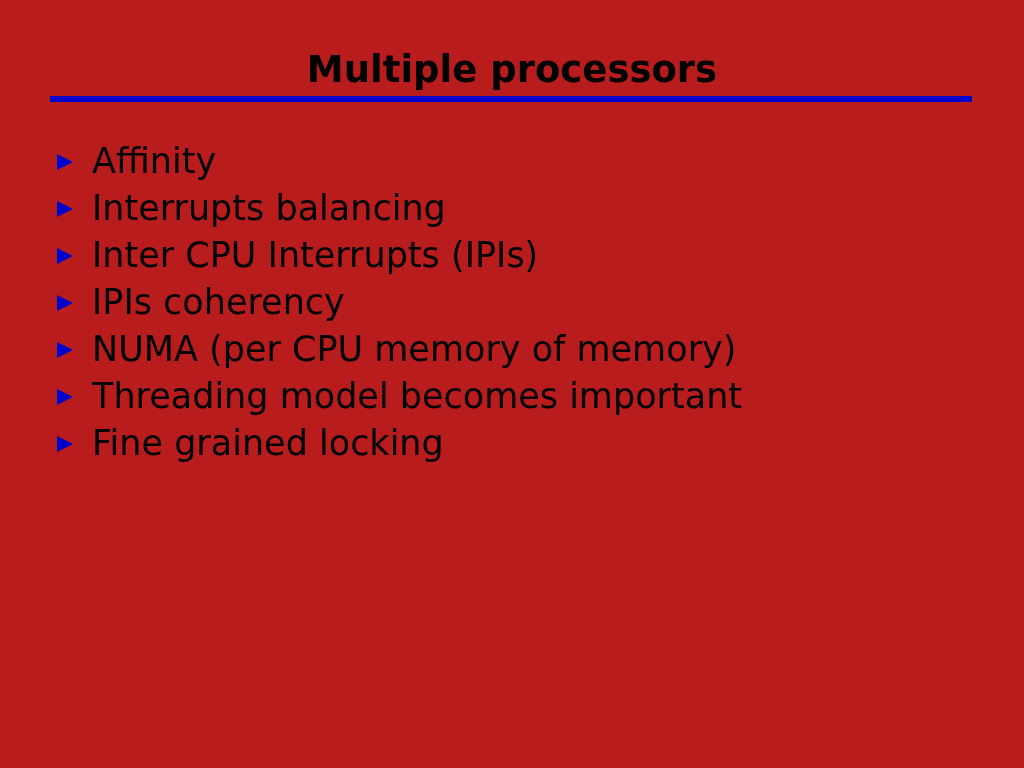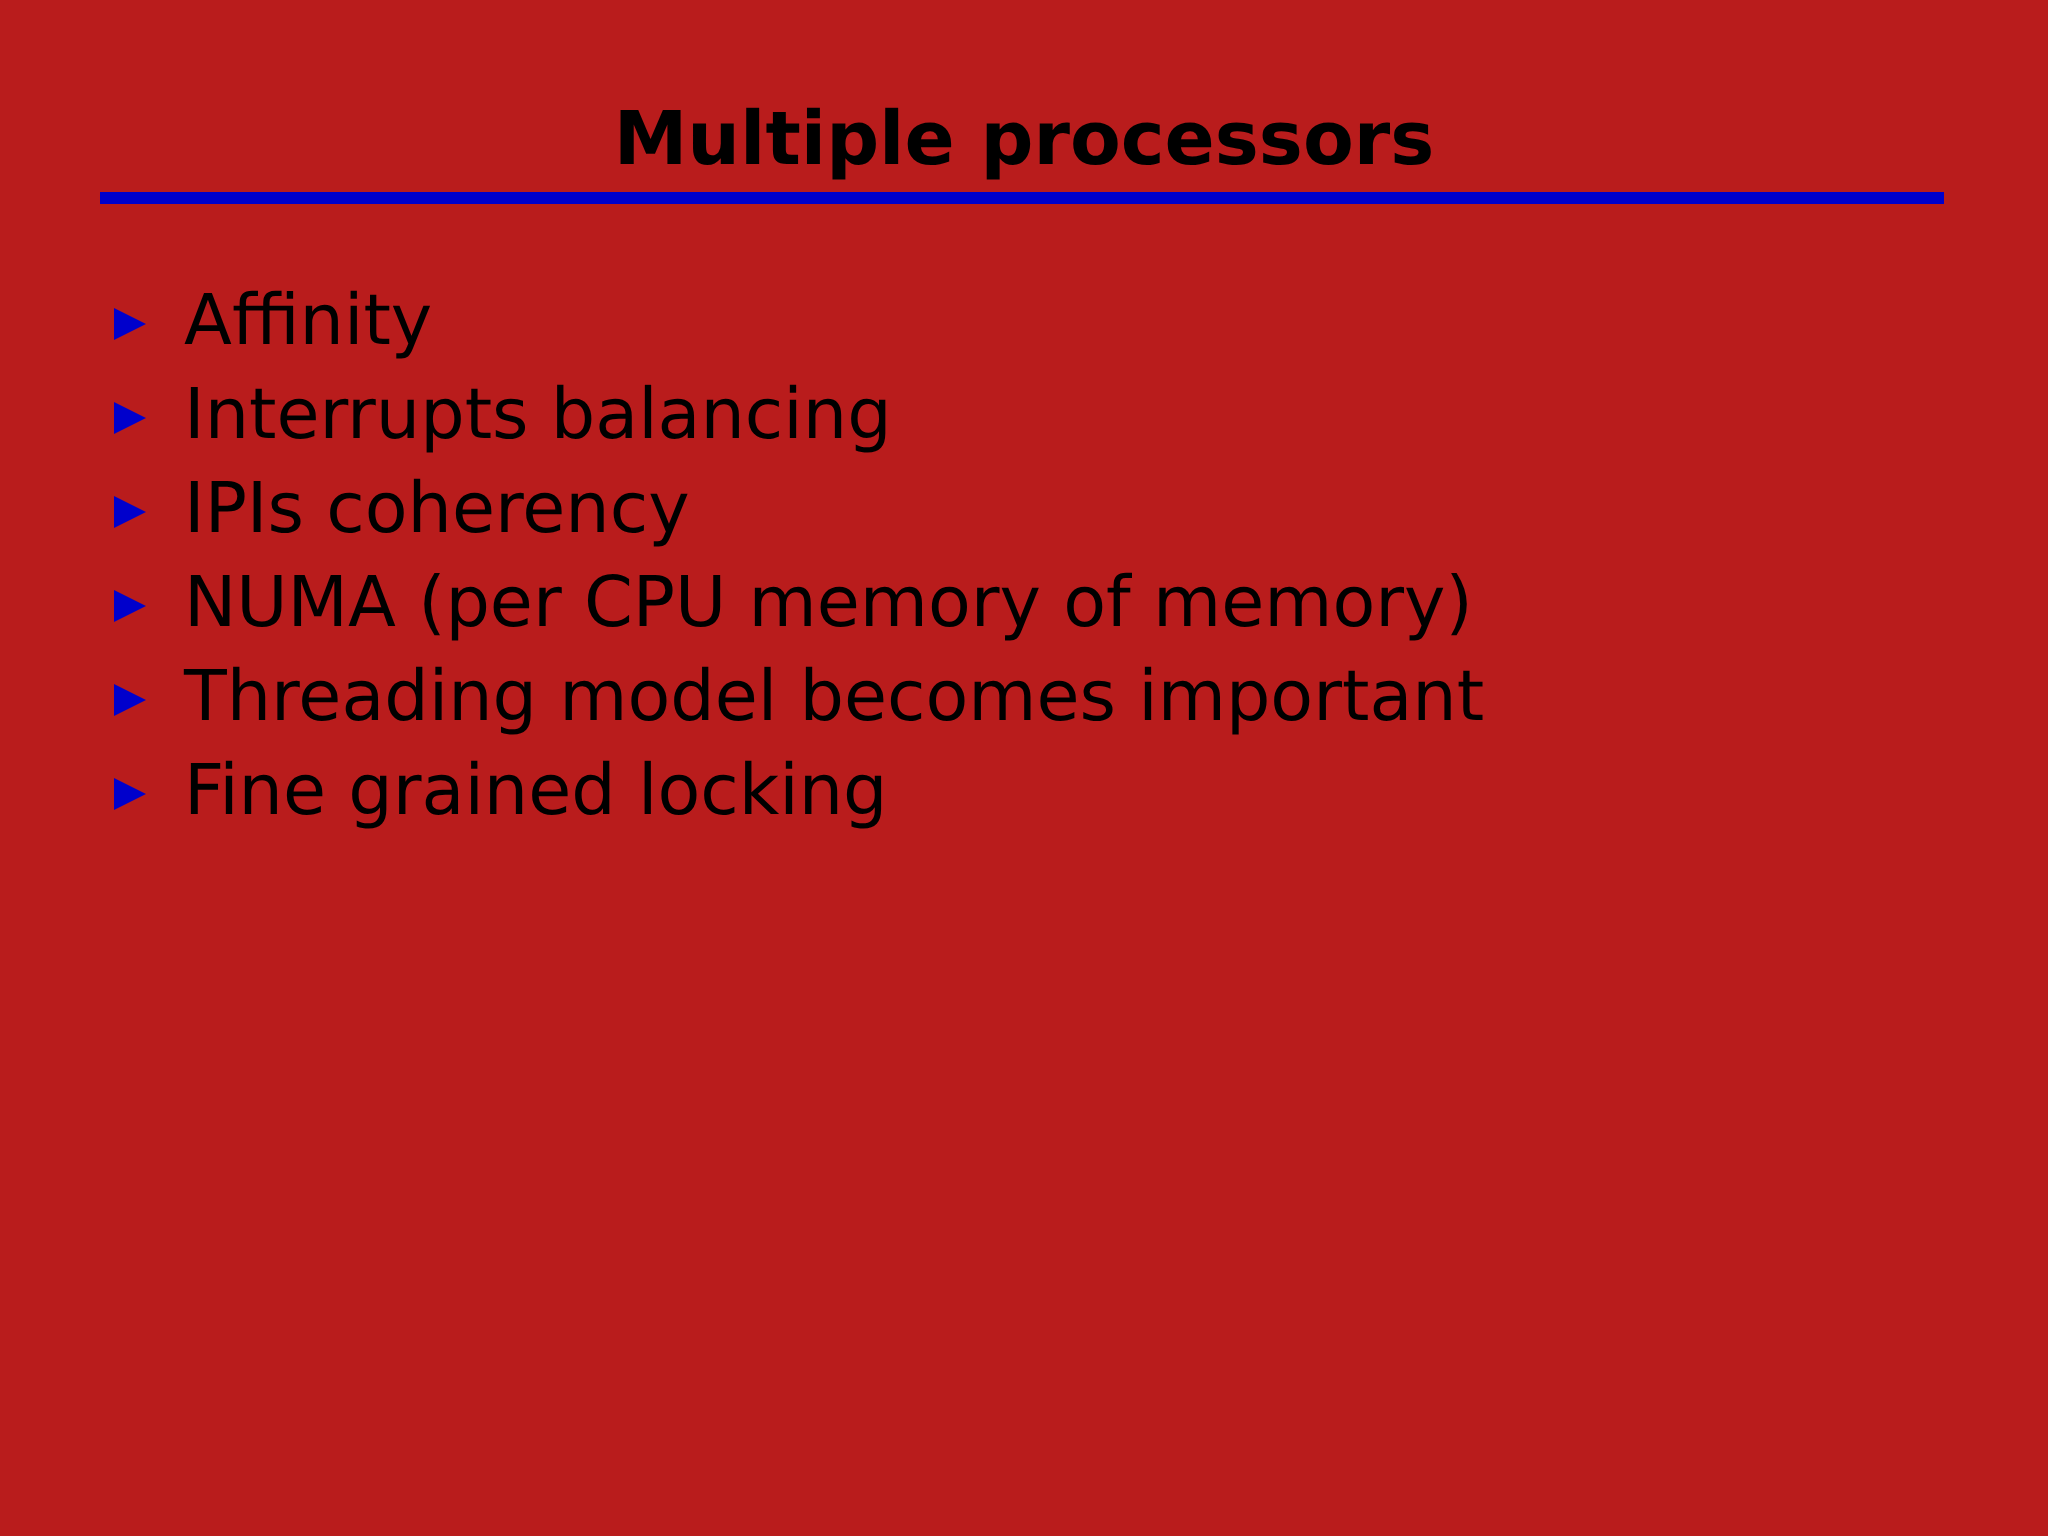--- a/index.html
+++ b/index.html
@@ -94,20 +94,28 @@
 
     <div class="bullet-item">
       <span class="bullet-marker">
         <svg width="20" height="20" viewBox="0 0 20 20" aria-hidden="true">
           <polygon points="2,2 18,10 2,18" fill="#0000cc"></polygon>
         </svg>
       </span>
       <span class="bullet-text">Interrupts balancing</span>
     </div>
 
+    <div class="bullet-item">
+      <span class="bullet-marker">
+        <svg width="20" height="20" viewBox="0 0 20 20" aria-hidden="true">
+          <polygon points="2,2 18,10 2,18" fill="#0000cc"></polygon>
+        </svg>
+      </span>
+      <span class="bullet-text">Inter CPU Interrupts (IPIs)</span>
+    </div>
 
     <div class="bullet-item">
       <span class="bullet-marker">
         <svg width="20" height="20" viewBox="0 0 20 20" aria-hidden="true">
           <polygon points="2,2 18,10 2,18" fill="#0000cc"></polygon>
         </svg>
       </span>
       <span class="bullet-text">IPIs coherency</span>
     </div>
 

